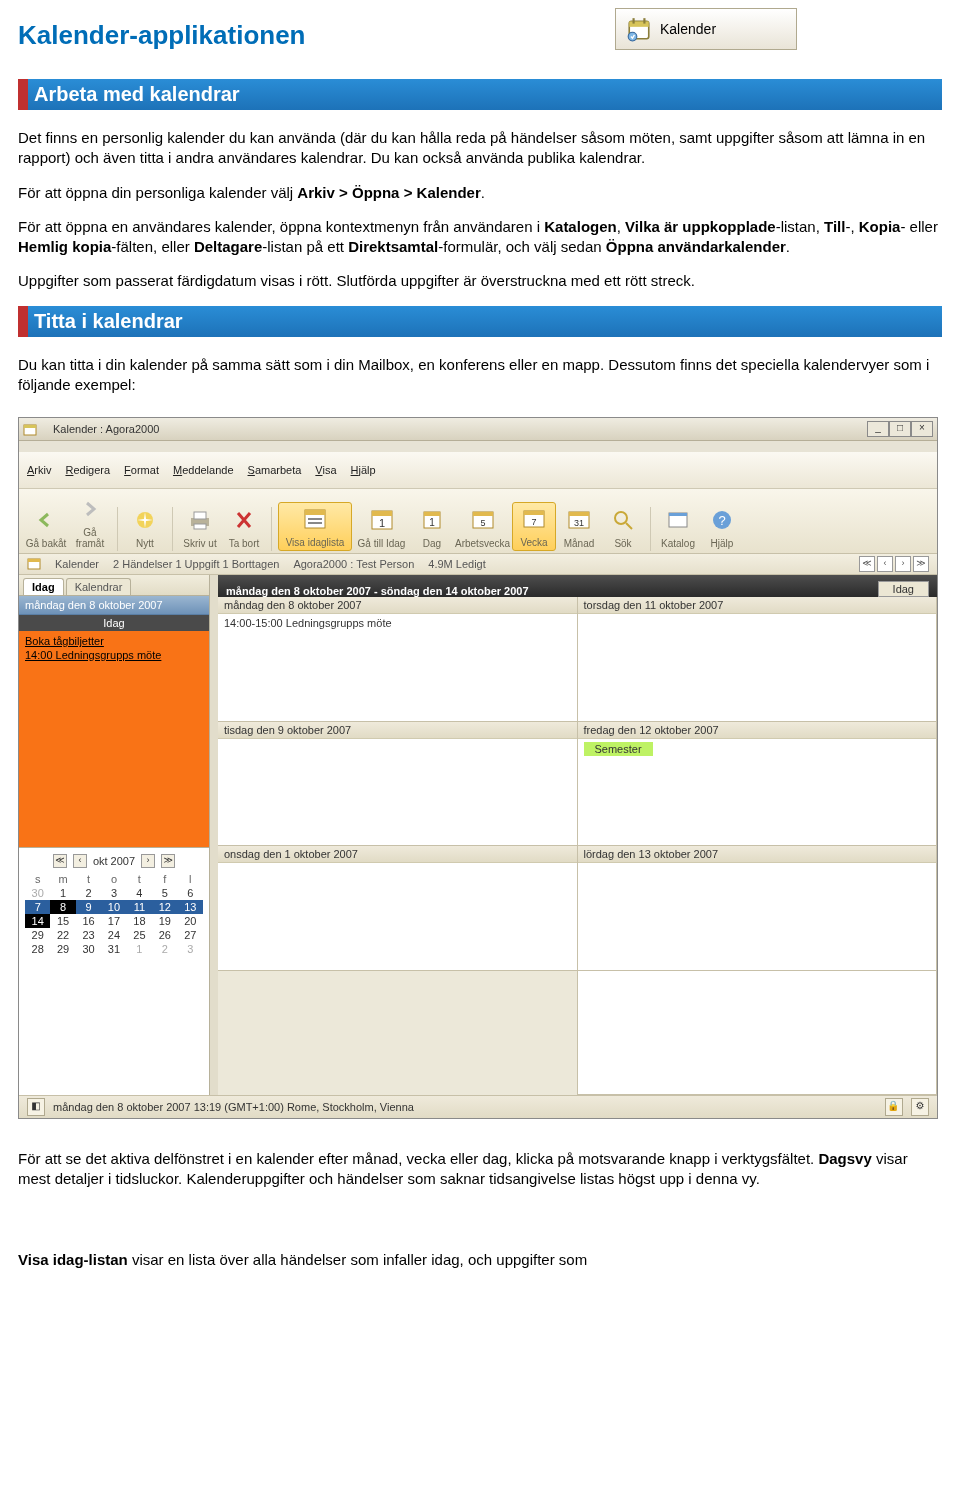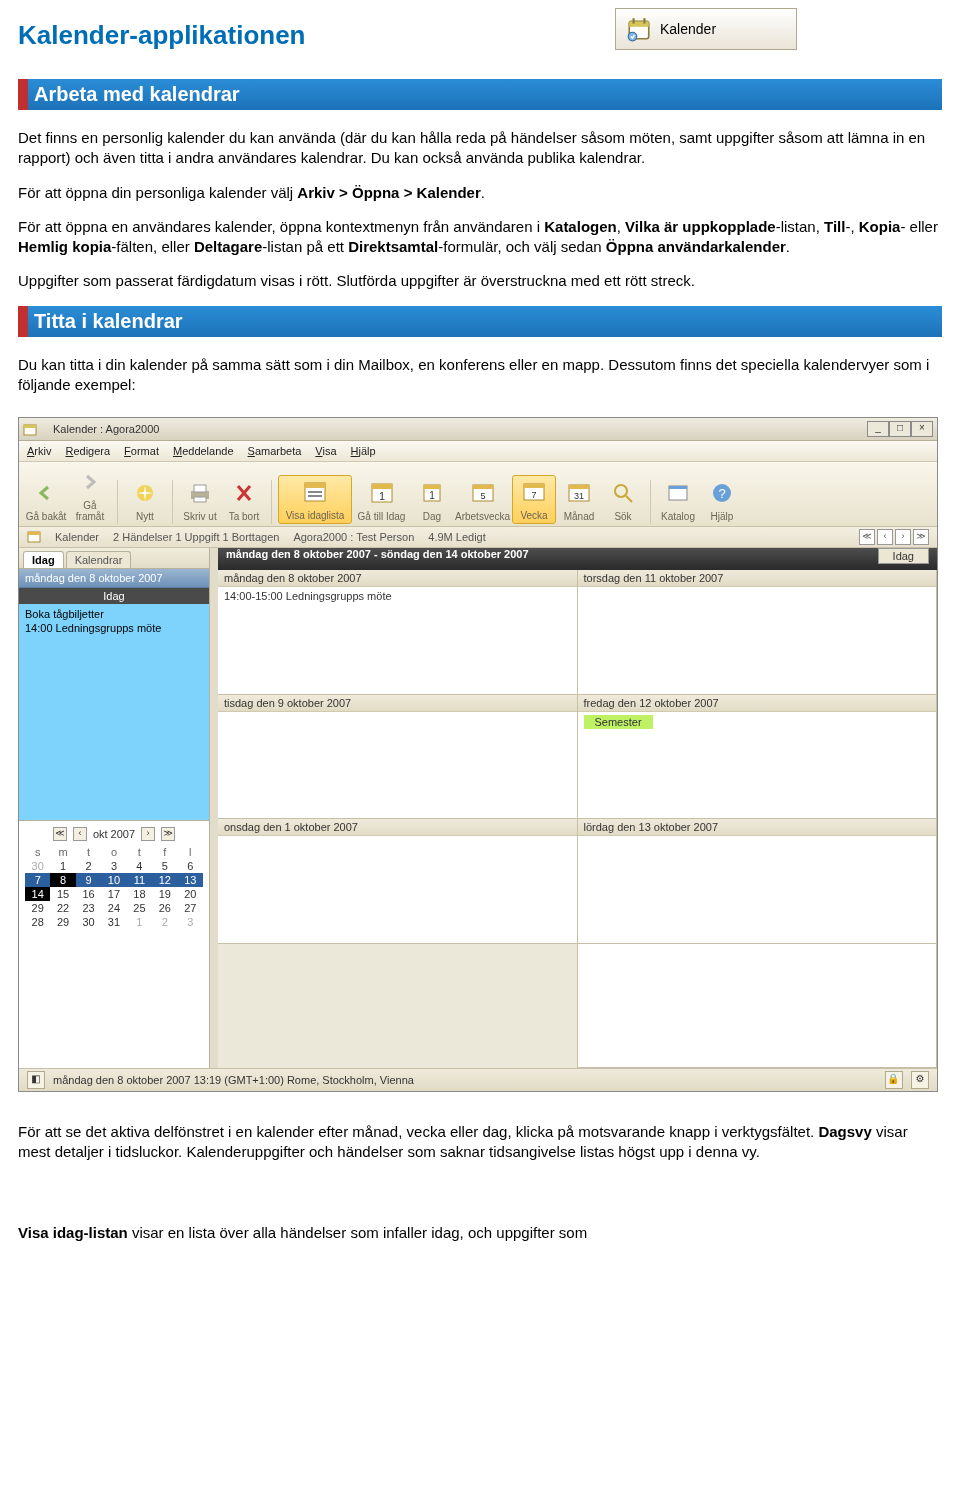--- a/index.html
+++ b/index.html
@@ -68,22 +68,23 @@
     width: 20px; height: 14px; border: 1px solid #8a8a8a;
     background: #ece8da; font-size: 10px; text-align: center; line-height: 12px;
   }
   .menubar {
     height: 20px;
     background: linear-gradient(#fbf9f2, #ece7d6);
     border-bottom: 1px solid #cfc9b4;
     display: flex;
     align-items: center;
     gap: 14px;
-    padding: 0 8px;
+    padding: 8px 8px;
     color: #222;
+    margin-top: 11px;
   }
   .menubar span u { text-decoration: underline; }
   .toolbar {
     height: 58px;
     background: linear-gradient(#f9f6eb, #e8e2cd);
     border-bottom: 1px solid #c7c0a8;
     display: flex;
     align-items: flex-end;
     padding: 4px 6px 2px 6px;
     gap: 2px;
@@ -165,25 +166,26 @@
     border-bottom: 1px solid #5a7ea4;
   }
   .todaybar {
     background: #4a4a4a;
     color: #fff;
     text-align: center;
     font-size: 11px;
     padding: 2px 0;
   }
   .tasklist {
-    background: #7dd3fc;
+    background: #f97316;
     flex: 0 0 210px;
     border-bottom: 1px solid #b7b19a;
     padding: 3px 6px;
     color: #000;
+    text-decoration: underline;
   }
   .tasklist div { padding: 1px 0; }
   .minical {
     background: #fff;
     padding: 6px 6px;
     color: #333;
     flex: 1;
   }
   .minical-head {
     display: flex;
@@ -207,21 +209,21 @@
     flex: 1;
     display: flex;
     flex-direction: column;
     background: #ece8d9;
   }
   .weekhead {
     height: 22px;
     background: linear-gradient(#4e4e4e, #2a2a2a);
     color: #fff;
     display: flex;
-    align-items: flex-start;
+    align-items: flex-end;
     padding: 0 8px;
     font-weight: bold;
     font-size: 11px;
   }
   .weekhead .idagbtn {
     margin-left: auto;
     background: #ece7d4;
     color: #333;
     border: 1px solid #999;
     padding: 1px 14px;

